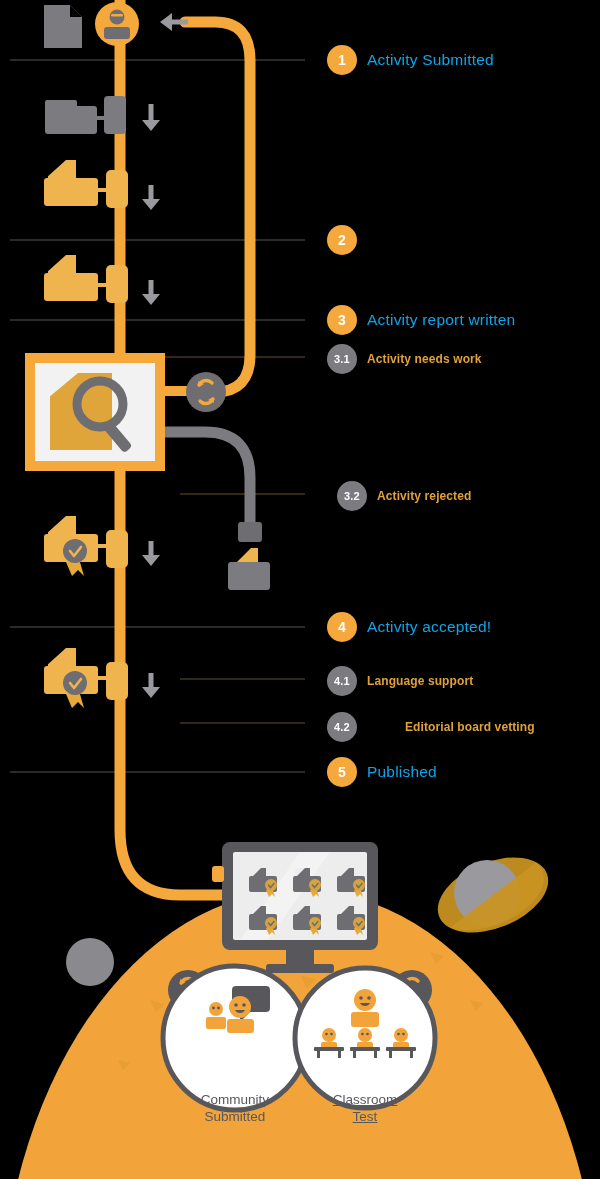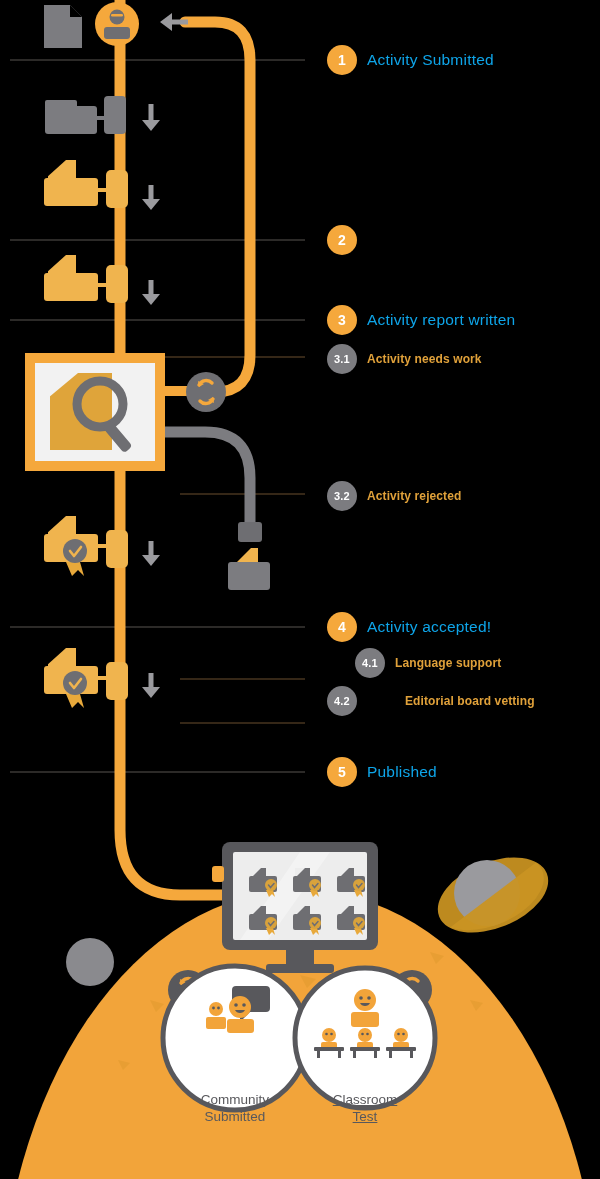--- a/index.html
+++ b/index.html
@@ -361,33 +361,33 @@
         <div class="badge major">2</div>
       </div>
       <div class="step-row" style="left: 327px; top: 305px;">
         <div class="badge major">3</div>
         <div class="steplabel major">Activity report written</div>
       </div>
       <div class="step-row" style="left: 327px; top: 344px; justify-content: center;">
         <div class="badge minor">3.1</div>
         <div class="steplabel minor">Activity needs work</div>
       </div>
-      <div class="step-row" style="left: 327px; top: 481px;">
+      <div class="step-row" style="left: 337px; top: 481px;">
         <div class="badge minor">3.2</div>
         <div class="steplabel minor">Activity rejected</div>
       </div>
       <div class="step-row" style="left: 327px; top: 612px;">
         <div class="badge major">4</div>
         <div class="steplabel major">Activity accepted!</div>
       </div>
-      <div class="step-row" style="left: 327px; top: 648px; margin-left: 28px;">
+      <div class="step-row" style="left: 327px; top: 666px;">
         <div class="badge minor">4.1</div>
         <div class="steplabel minor">Language support</div>
       </div>
-      <div class="step-row" style="left: 327px; top: 686px; gap: 48px;">
+      <div class="step-row" style="left: 327px; top: 712px; gap: 48px;">
         <div class="badge minor">4.2</div>
         <div class="steplabel minor">Editorial board vetting</div>
       </div>
       <div class="step-row" style="left: 327px; top: 757px;">
         <div class="badge major">5</div>
         <div class="steplabel major">Published</div>
       </div>
     </div>
   <div id="captions-layer">
       <div class="bubble-caption" style="left: 175px; top: 1052px;">

